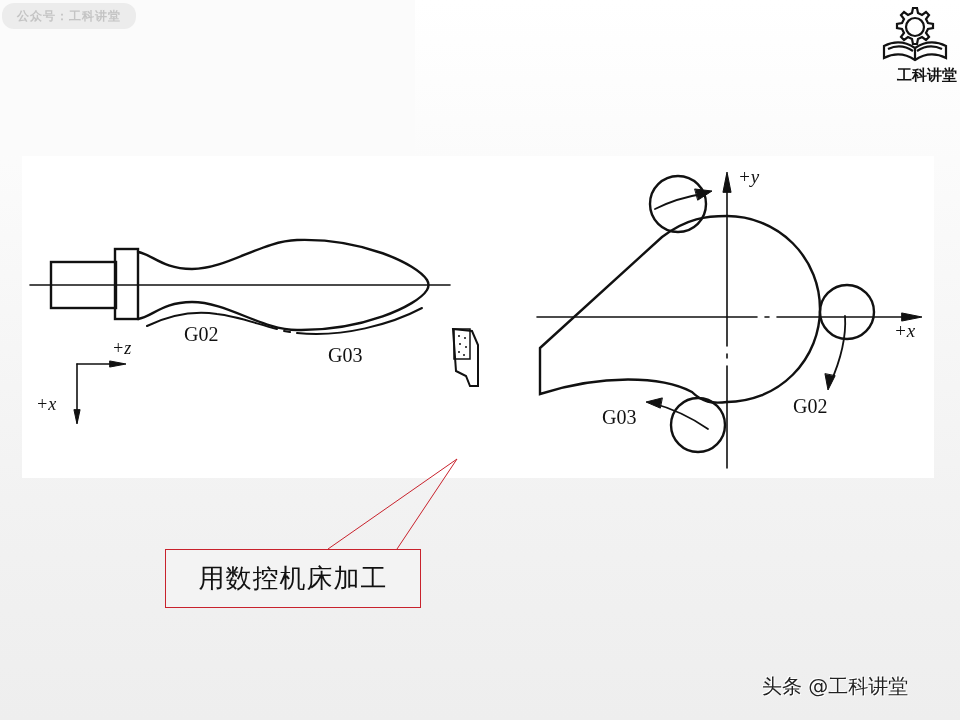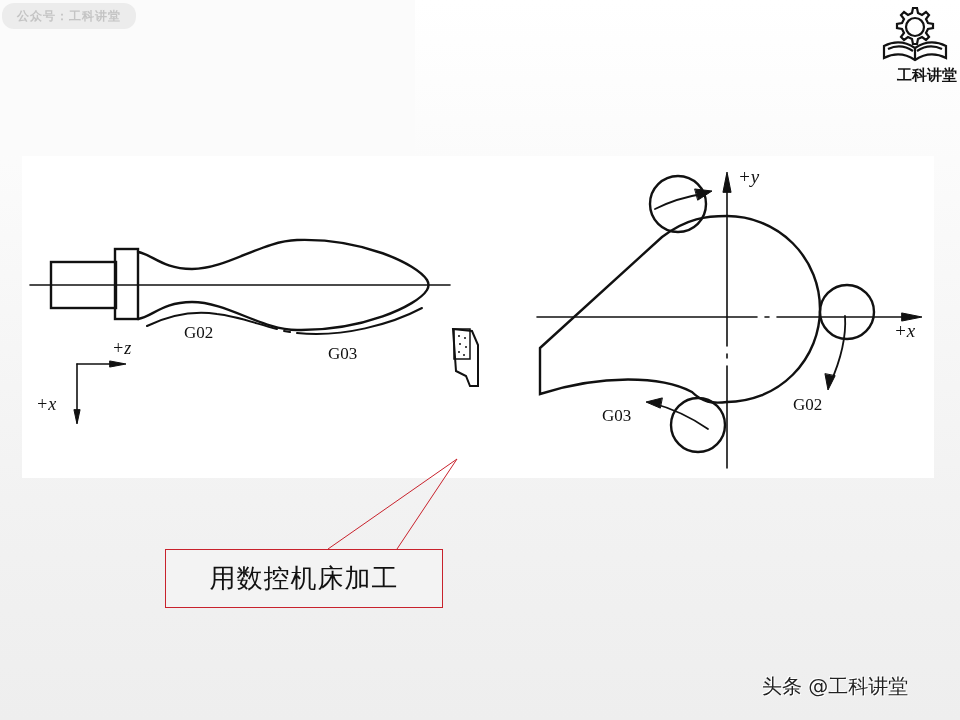--- a/index.html
+++ b/index.html
@@ -23,25 +23,25 @@
   }
   .logo-text {
     position:absolute; left:12px; top:64px; width:86px; text-align:center;
     font-size:15px; font-weight:bold; color:#111;
   }
   .figure {
     position:absolute; left:22px; top:156px; width:912px; height:322px;
     background:#ffffff;
   }
   .figure svg { position:absolute; left:0; top:0; }
-  .lbl { position:absolute; font-family:"Liberation Serif", serif; color:#111; font-size:17px; }
+  .lbl { position:absolute; font-family:"Liberation Serif", serif; color:#111; font-size:20px; }
   .lbl.it { font-style:italic; }
   .callout-svg { position:absolute; left:0; top:0; pointer-events:none; }
   .callout {
-    position:absolute; left:165px; top:549px; width:278px; height:59px;
+    position:absolute; left:165px; top:549px; width:256px; height:59px;
     border:1px solid #c8222c; background:#f3f3f3; box-sizing:border-box;
     display:flex; align-items:center; justify-content:center;
     font-size:26px; color:#111; font-family:Liberation Serif, serif;
     letter-spacing:1px;
   }
   .footer-wm {
     position:absolute; left:762px; top:673px; font-size:20px; color:#222;
     text-shadow: 1px 1px 0 #fff, -1px -1px 0 #fff;
     text-align: center;
   }

